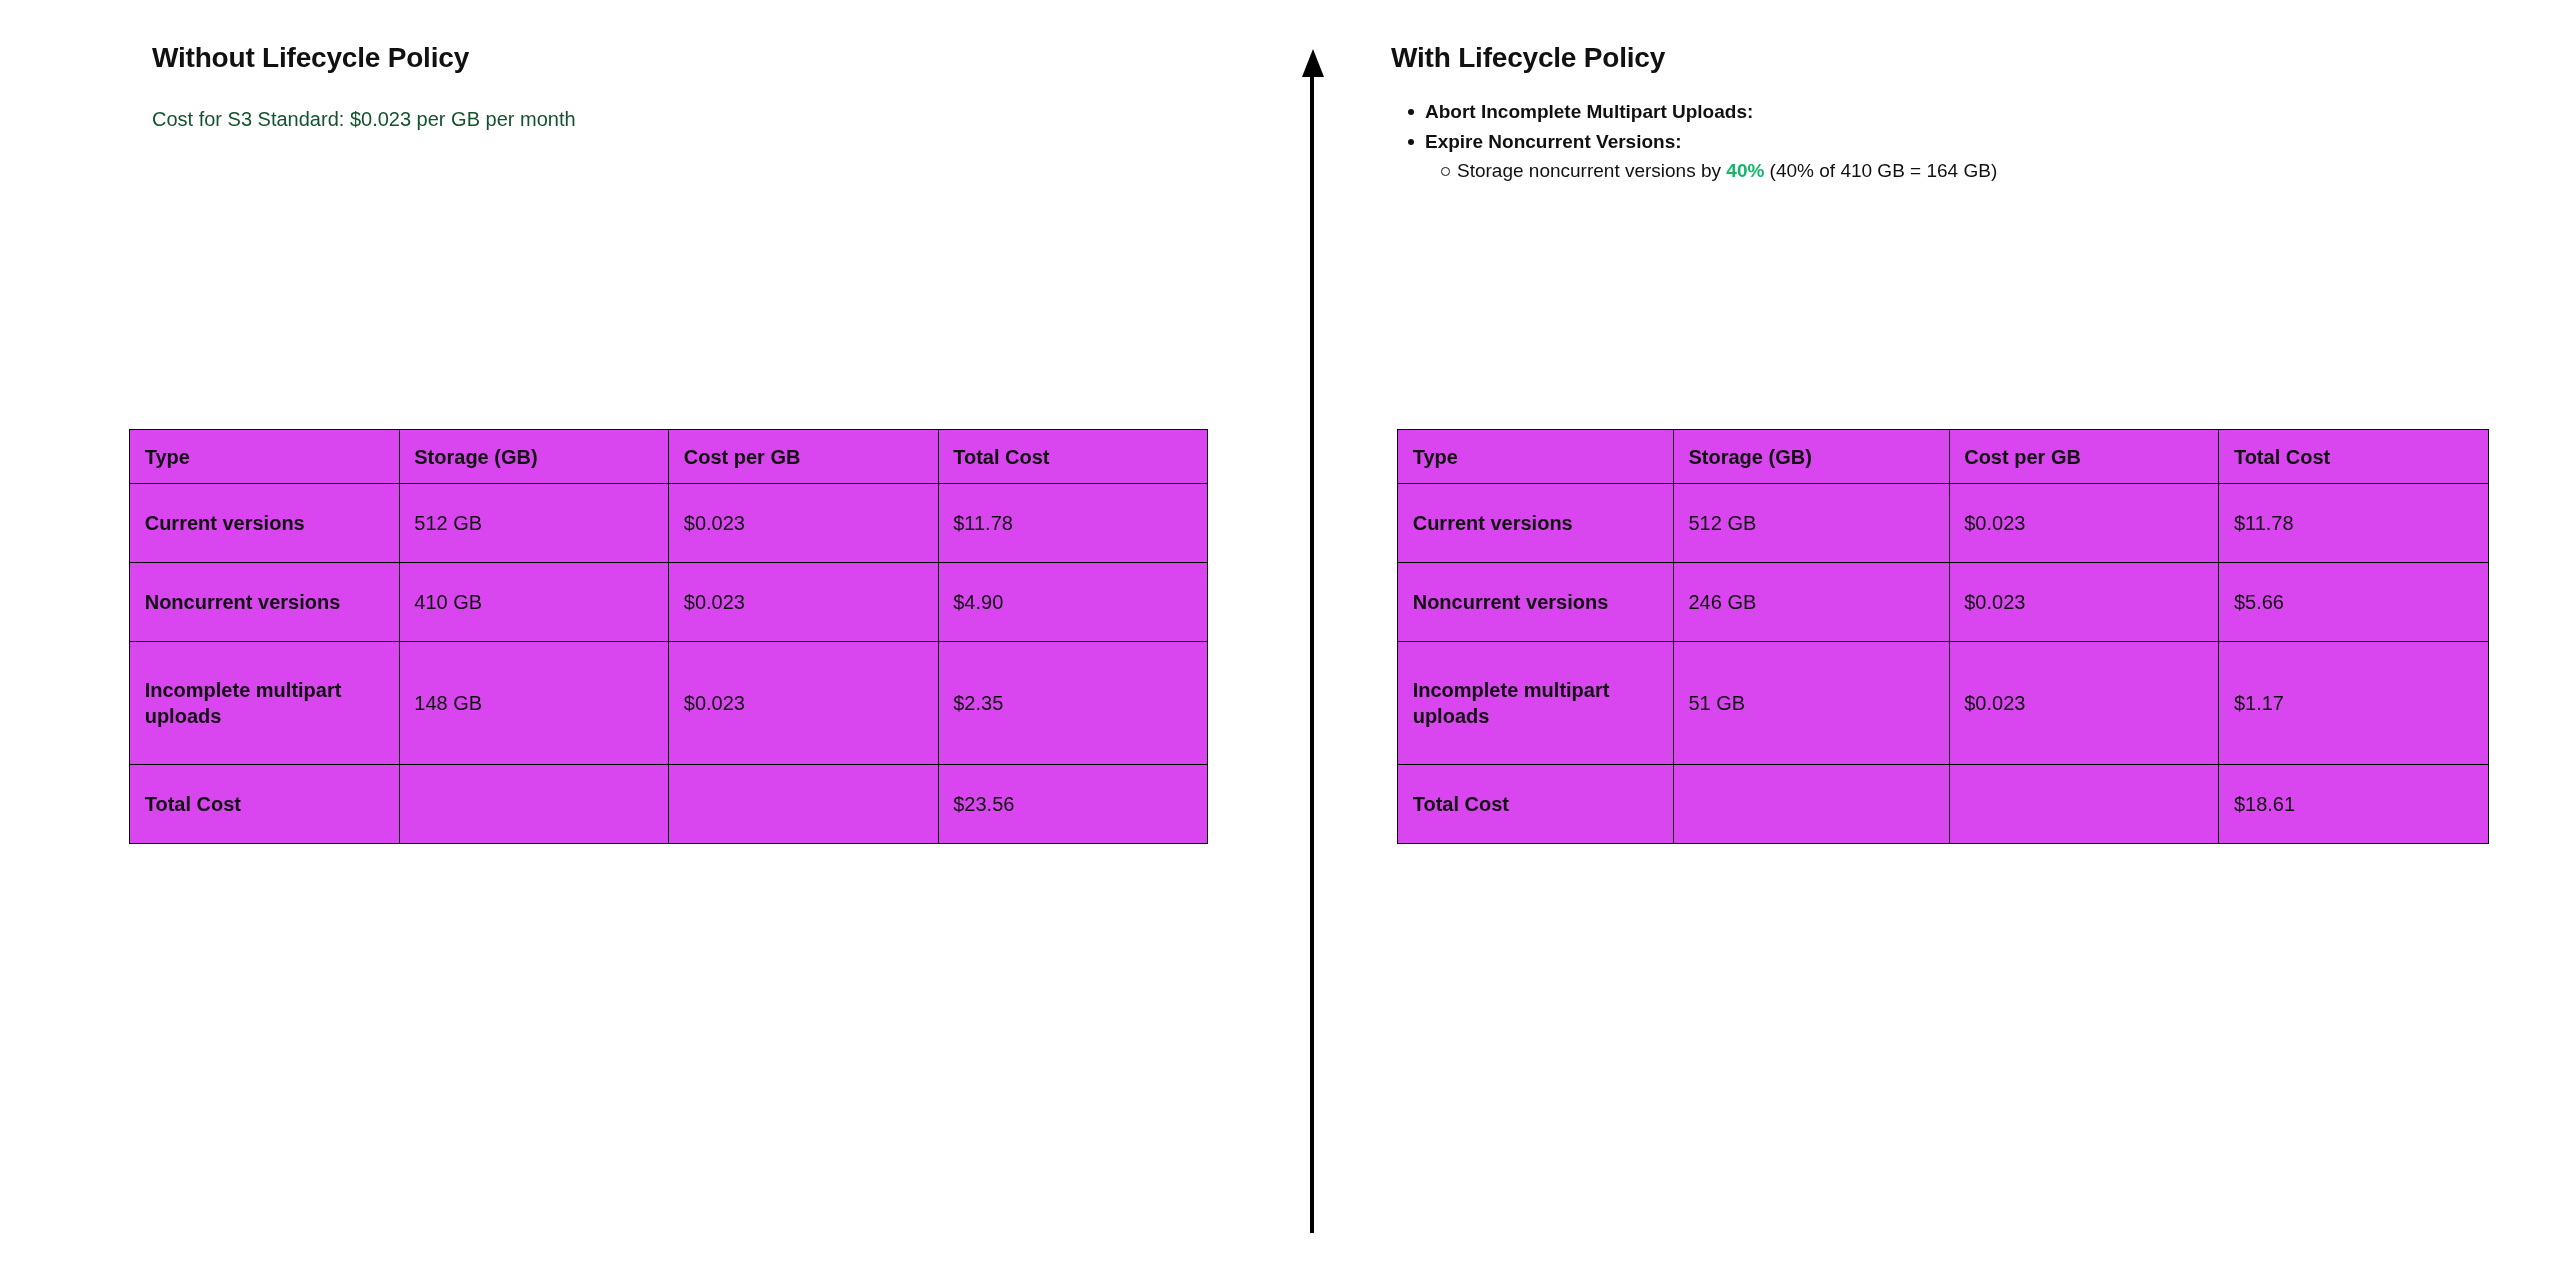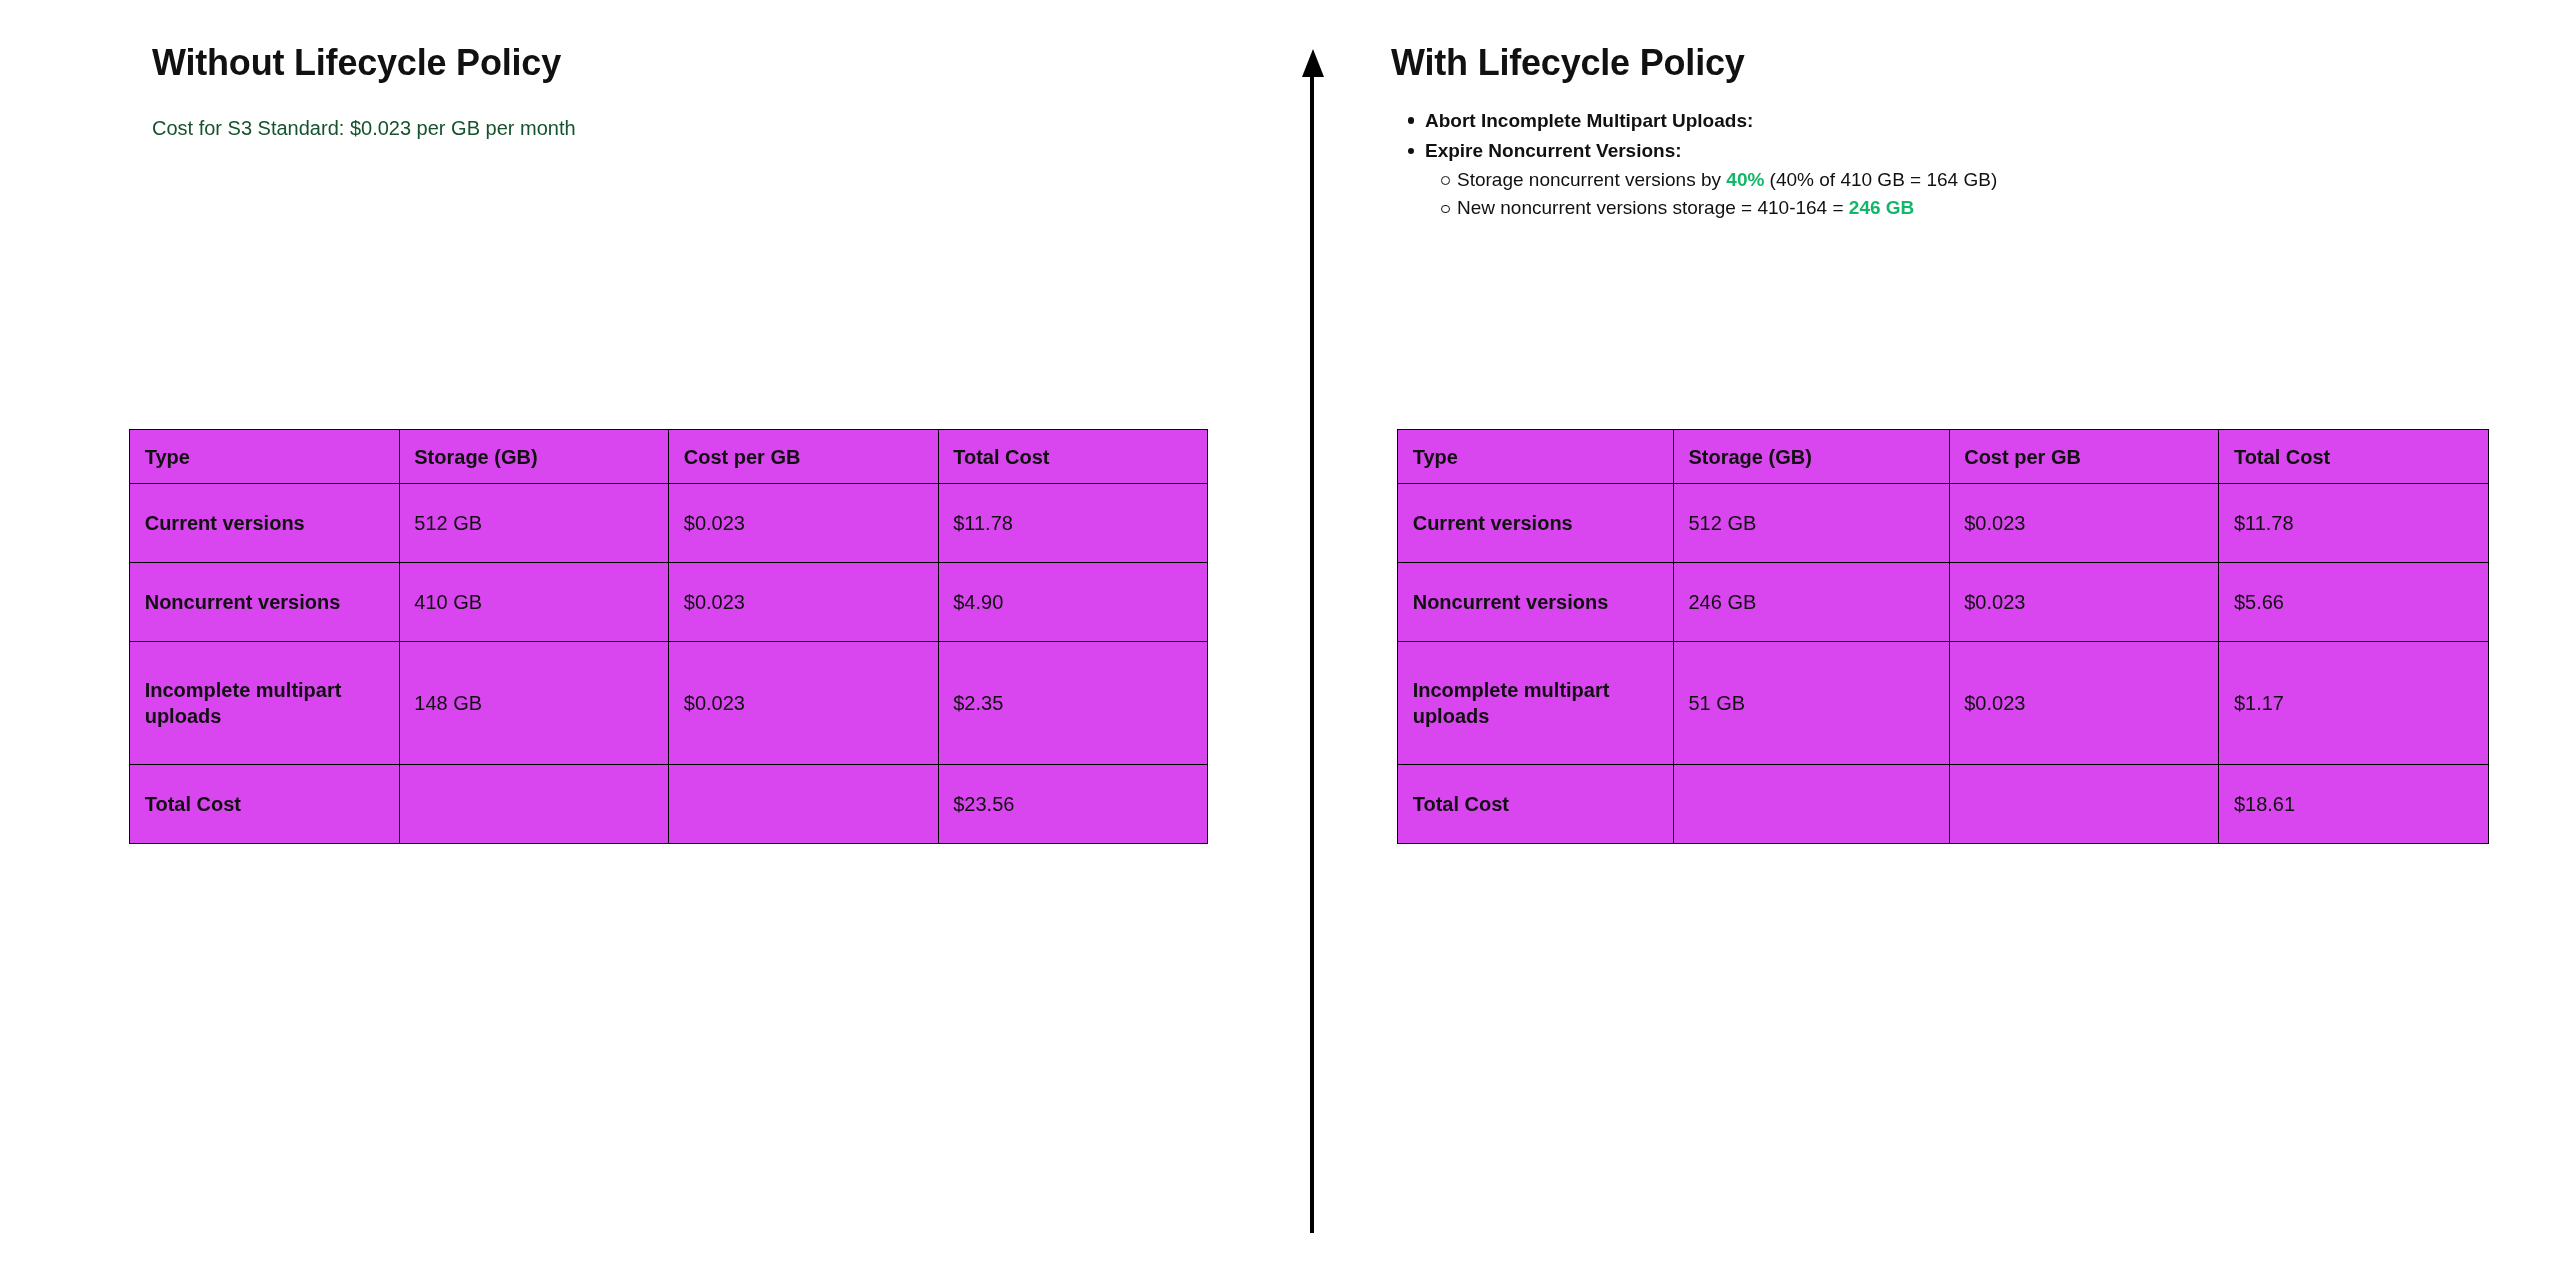--- a/index.html
+++ b/index.html
@@ -51,21 +51,21 @@
 
   
   .panel {
     position: absolute;
     top: 43px;
   }
   .panel-left  { left: 152px; width: 1104px; }
   .panel-right { left: 1391px; width: 1116px; }
 
   .panel-title {
-    font-size: 36px;
+    font-size: 28px;
     font-weight: bold;
     letter-spacing: -0.2px;
     color: #111111;
     margin: 0 0 0 0;
     line-height: 1.1;
   }
 
   .subtitle {
     margin-top: 31px;
     font-size: 20px;
@@ -231,23 +231,20 @@
     <ul class="bullets">
       <li>
         <span class="lbl">Abort Incomplete Multipart Uploads:</span>
       </li>
       <li>
         <span class="lbl">Expire Noncurrent Versions:</span>
         <ul class="sub">
           <li>
             <span>Storage noncurrent versions by </span><span class="green">40%</span><span> (40% of 410 GB = 164 GB)</span>
           </li>
-          <li>
-            <span>New noncurrent versions storage = 410-164 = </span><span class="green">246 GB</span><span></span>
-          </li>
         </ul>
       </li>
     </ul>
   </div>
 
   <div class="tbl-right">
     <table class="cost">
       <colgroup>
           <col class="c1">
           <col class="c2">

